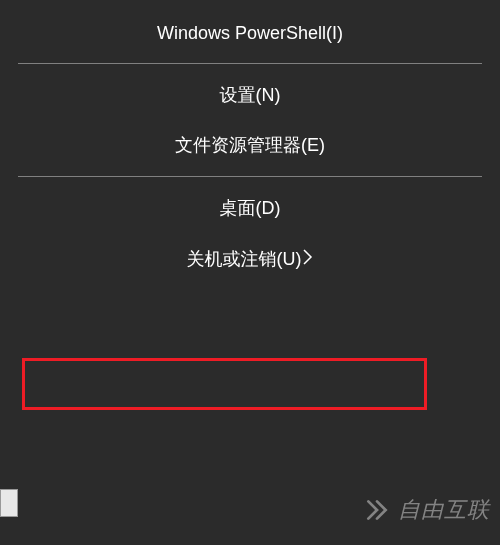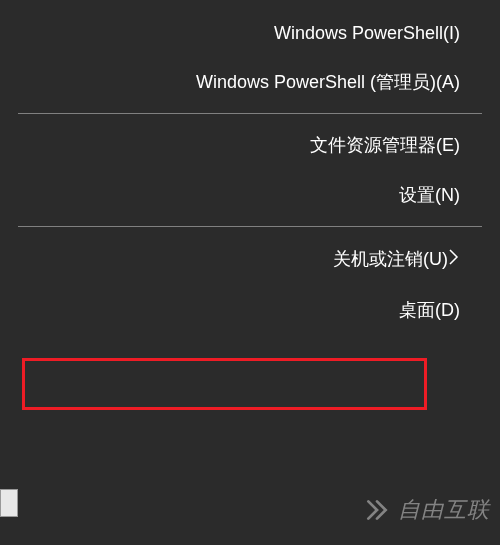--- a/index.html
+++ b/index.html
@@ -18,21 +18,21 @@
       overflow: hidden;
     }
     .menu {
       width: 100%;
       padding: 10px 0;
     }
     .menu-item {
       padding: 13px 40px;
       display: flex;
       align-items: center;
-      justify-content: flex-end;
+      justify-content: center;
       cursor: pointer;
     }
     .divider {
       border: none;
       border-top: 1px solid #808080;
       margin: 6px 18px;
     }
     .highlight-box {
       position: absolute;
       border: 3px solid #ee1c25;
@@ -78,45 +78,42 @@
     }
   </style>
 </head>
 <body>
 
 <div class="menu">
 
   <div class="menu-item">
     <span>Windows PowerShell(I)</span>
   </div>
+
+  <hr class="divider">
+
   <div class="menu-item">
-    <span>Windows PowerShell (管理员)(A)</span>
+    <span>设置(N)</span>
+  </div>
+  <div class="menu-item">
+    <span>文件资源管理器(E)</span>
   </div>
 
   <hr class="divider">
 
   <div class="menu-item">
-    <span>文件资源管理器(E)</span>
+    <span>桌面(D)</span>
   </div>
-  <div class="menu-item">
-    <span>设置(N)</span>
-  </div>
-
-  <hr class="divider">
-
   <div class="menu-item">
     <span>关机或注销(U)</span>
     <span class="chevron">
       <svg width="12" height="18" viewBox="0 0 12 18">
         <path d="M2 2 L9 9 L2 16" stroke="#ffffff" stroke-width="1.5" fill="none"></path>
       </svg>
     </span>
-  </div>
-  <div class="menu-item">
-    <span>桌面(D)</span>
   </div>
 
 </div>
 
 <div class="highlight-box"></div>
 
 <div class="tab-edge"></div>
 
 <div class="watermark">
   <svg class="watermark-logo" viewBox="0 0 24 24">

